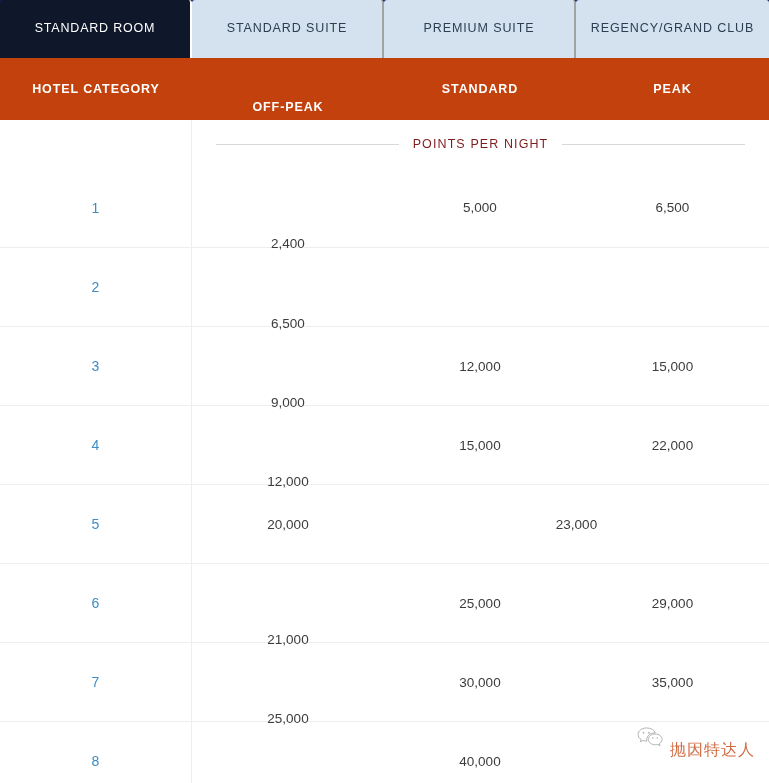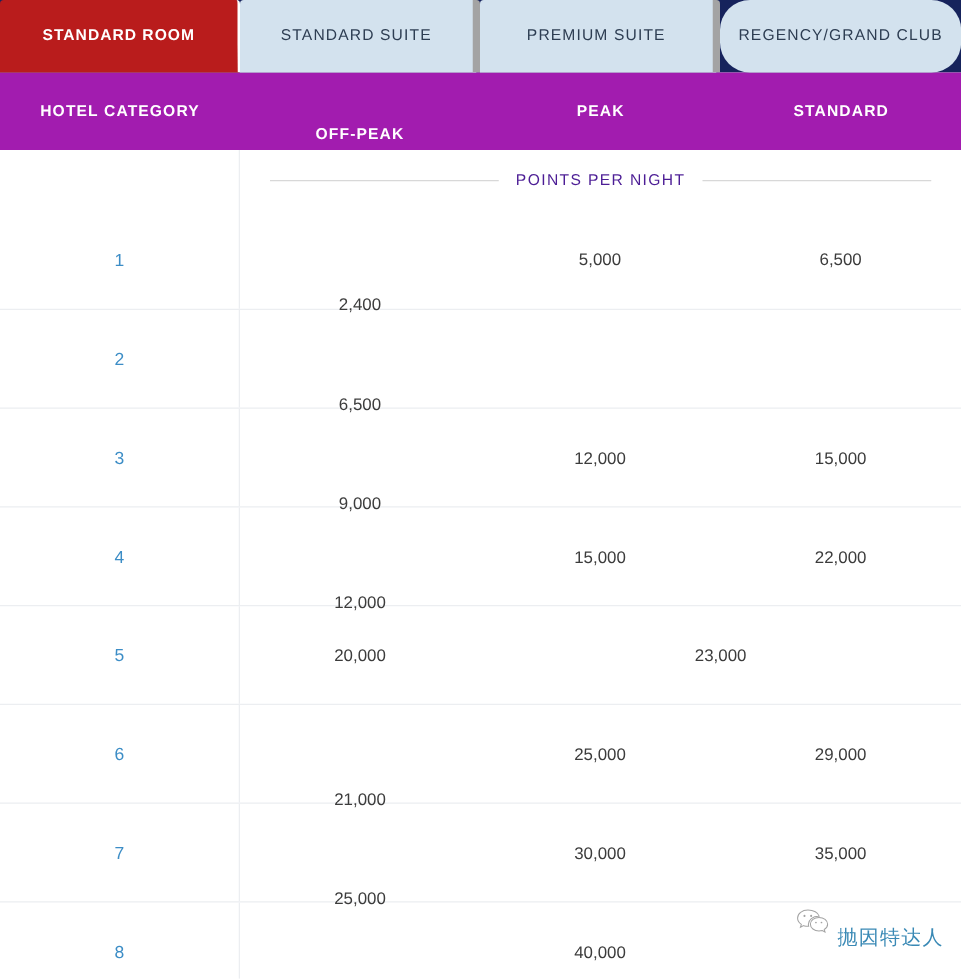--- a/index.html
+++ b/index.html
@@ -34,40 +34,40 @@
     display: flex;
     align-items: center;
     justify-content: center;
     text-align: center;
     font-size: 12.5px;
     letter-spacing: 0.9px;
     color: #2d3d52;
     background: #d3e2ee;
     border-top-left-radius: 3px;
     border-top-right-radius: 3px;
-    border-right: 6px solid #a3a3a3;
+    border-right: 2px solid #a3a3a3;
     user-select: none;
     padding: 0 6px;
     line-height: 1.1;
   }
-  .tab:last-child { border-right: none; flex: 1 1 auto; border-radius: 24px; }
+  .tab:last-child { border-right: none; flex: 1 1 auto; }
 
   .tab.is-active {
-    background: #b91c1c;
+    background: #0f172a;
     color: #ffffff;
-    font-weight: bold;
+    font-weight: normal;
     letter-spacing: 0.8px;
     border-right: 2px solid #ffffff;
   }
 
   
   .col-header {
     display: flex;
     height: 62px;
-    background: #a21caf;
+    background: #c2410c;
     align-items: center;
   }
   .col-header .cell {
     display: flex;
     align-items: center;
     justify-content: center;
     color: #ffffff;
     font-size: 12.5px;
     font-weight: bold;
     letter-spacing: 0.9px;
@@ -100,21 +100,21 @@
     padding: 0 24px;
   }
   .rule {
     flex: 1 1 auto;
     height: 1px;
     background: #d8d8d8;
   }
   .ppn-label {
     font-size: 12.5px;
     letter-spacing: 1.1px;
-    color: #4c1d95;
+    color: #7f1d1d;
     white-space: nowrap;
   }
 
   
   .rows { width: 100%; }
 
   .row {
     display: flex;
     height: 79px;
     border-top: 1px solid #eceef1;
@@ -143,43 +143,43 @@
     bottom: 22px;
     display: flex;
     align-items: center;
     gap: 7px;
     opacity: 0.78;
     pointer-events: none;
   }
   .wm-logo { width: 26px; height: 20px; display: block; }
   .wm-text {
     font-size: 16px;
-    color: #0369a1;
+    color: #c2410c;
     letter-spacing: 1px;
     font-family: Liberation Serif, serif;
     margin-top: 28px;
   }
 </style>
 </head>
 <body>
 
 <div class="award-chart">
 
   <div class="tab-strip">
     <div class="tab is-active">STANDARD ROOM</div>
     <div class="tab">STANDARD SUITE</div>
     <div class="tab">PREMIUM SUITE</div>
     <div class="tab">REGENCY/GRAND CLUB</div>
   </div>
 
   <div class="col-header">
     <div class="cell c-cat">HOTEL CATEGORY</div>
     <div class="cell c-off">OFF-PEAK</div>
+    <div class="cell c-std">STANDARD</div>
     <div class="cell c-peak">PEAK</div>
-    <div class="cell c-std">STANDARD</div>
   </div>
 
   <div class="sub-band">
     <div class="sb-left"></div>
     <div class="sb-right">
       <span class="rule"></span>
       <span class="ppn-label">POINTS PER NIGHT</span>
       <span class="rule"></span>
     </div>
   </div>

